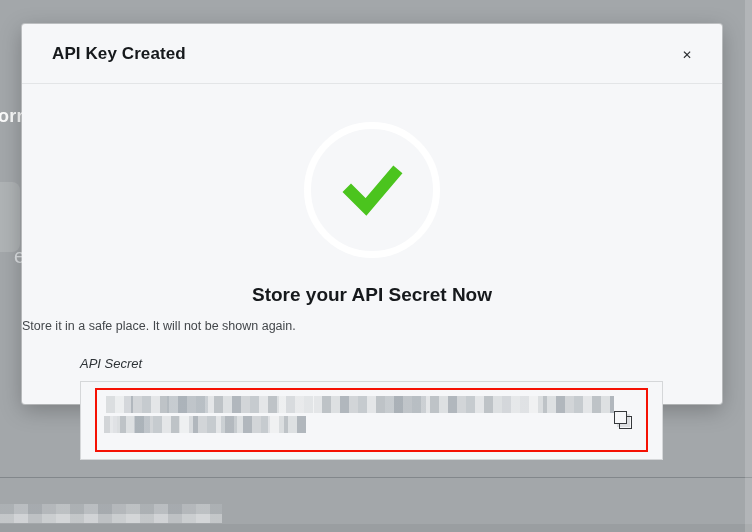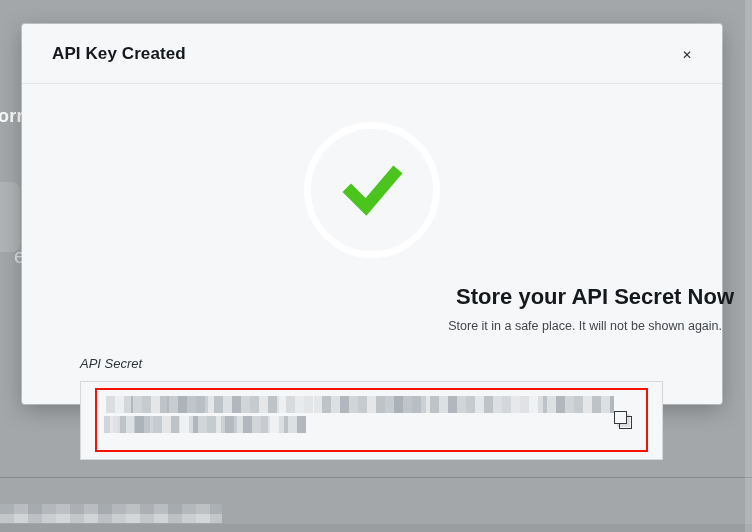--- a/index.html
+++ b/index.html
@@ -39,23 +39,23 @@
     color:var(--text_dark);letter-spacing:.1px;}
   .close-btn{position:absolute;left:651px;top:17px;width:28px;height:28px;border:none;background:transparent;
     cursor:pointer;font-size:12px;color:#2b2e31;line-height:28px;text-align:center;padding:0;
     font-family:"Liberation Sans",sans-serif;}
 
   
   .success-circle{position:absolute;left:282px;top:98px;width:136px;height:136px;border-radius:50%;
     border:7px solid #ffffff;display:flex;align-items:center;justify-content:center;}
   .check-svg{display:block;}
 
-  .success-heading{position:absolute;left:0;top:260px;width:100%;text-align:right;
-    font-size:22px;font-weight:700;color:var(--text_dark);margin-left:12px;}
-  .success-subtext{position:absolute;left:0;top:295px;width:100%;text-align:right;
+  .success-heading{position:absolute;left:0;top:260px;width:100%;text-align:center;
+    font-size:19px;font-weight:700;color:var(--text_dark);}
+  .success-subtext{position:absolute;left:0;top:295px;width:100%;text-align:left;
     font-size:12.5px;color:var(--text_mid);}
 
   .field-label{position:absolute;left:58px;top:332px;font-size:13px;color:#2e3337;font-style:italic;}
 
   .secret-box{position:absolute;left:58px;top:357px;width:583px;height:79px;
     border:1px solid var(--border_gray);background:var(--modal_bg);}
   .secret-highlight{position:absolute;left:14px;top:6px;width:553px;height:64px;
     border:2px solid var(--highlight_red);}
   .pixel-row{position:absolute;height:17px;
     background:

